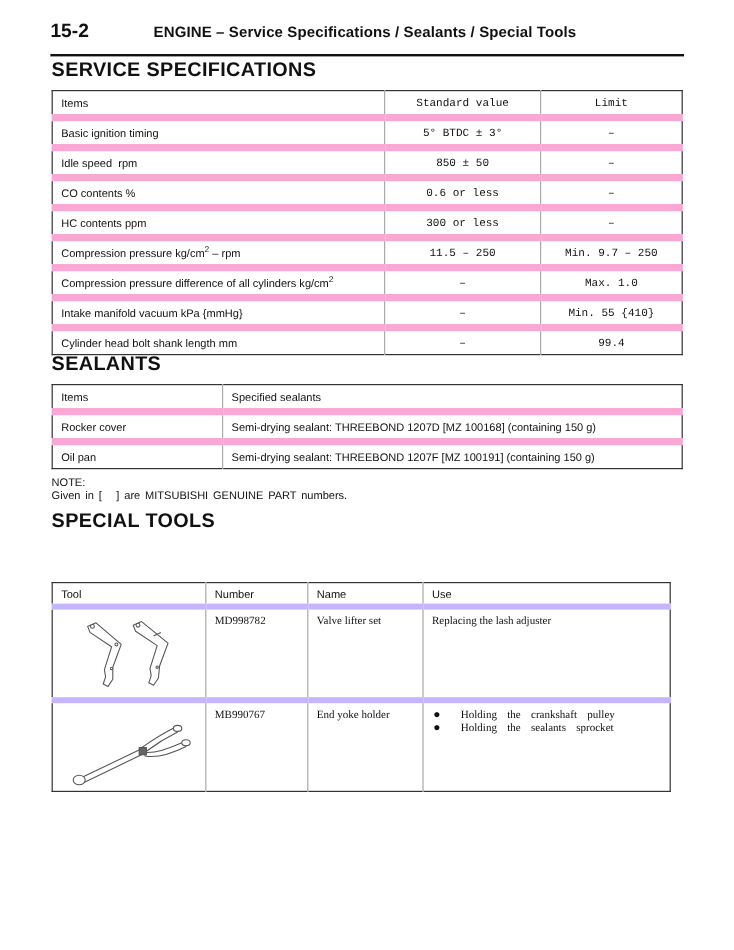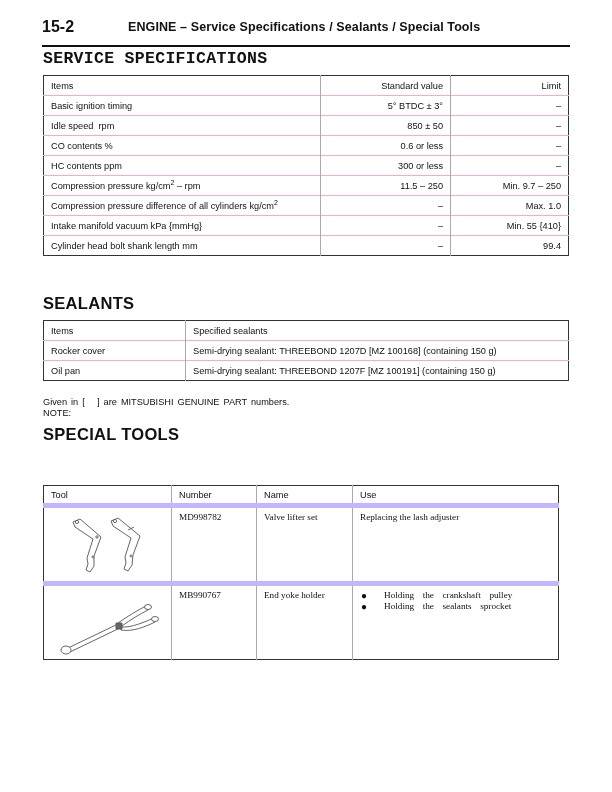--- a/index.html
+++ b/index.html
@@ -5,43 +5,43 @@
   html, body { margin:0; padding:0; background:#ffffff; }
   body { width:612px; height:792px; position:relative; overflow:hidden;
          font-family:"Liberation Sans", sans-serif; color:#111; }
   .abs { position:absolute; }
   .page-num { left:42px; top:18px; font-size:16px; font-weight:bold; }
   .page-head { left:128px; top:20px; font-size:12.5px; font-weight:bold; letter-spacing:0.1px; }
   .rule { left:42px; top:45px; width:528px; height:2px; background:#111; }
   .h1 { font-size:16.5px; font-weight:bold; letter-spacing:0.3px; }
   table { border-collapse:collapse; font-size:9.2px; }
   table.outer { border:1.3px solid #333; }
-  td, th { font-weight:normal; padding:0 7px; border-left:1px solid #aaa; border-top:1px solid #f9a8d4; vertical-align:middle; text-align:left; }
+  td, th { font-weight:normal; padding:0 7px; border-left:1px solid #aaa; border-top:6px solid #f9a8d4; vertical-align:middle; text-align:left; }
   tr:first-child td, tr:first-child th { border-top:none; }
   td:first-child, th:first-child { border-left:none; }
-  .c { text-align:right; }
+  .c { text-align:center;font-family:Liberation Mono, monospace; }
   .spec td, .spec th { height:19px; }
   .seal td, .seal th { height:19px; }
   .tools th { height:17px; border-bottom:1px solid #aaa; }
   .tools td { vertical-align:top; padding-top:4px; border-top:5px solid #c4b5fd;font-family:Liberation Serif, serif; }
   sup { font-size:7px; vertical-align:4px; line-height:0; }
   .note { left:43px; top:397px; font-size:9.2px; line-height:11px; }
   ul.uses { margin:0; padding:0; list-style:none; }
   ul.uses li { position:relative; padding-left:24px; line-height:11px; word-spacing:2px; }
   ul.uses li .bullet { position:absolute; left:1px; top:0; font-size:10px; }
   svg { display:block; }
 </style>
 </head>
 <body>
 
 <div class="abs page-num">15-2</div>
 <div class="abs page-head">ENGINE – Service Specifications / Sealants / Special Tools</div>
 <div class="abs rule"></div>
 
-<div class="abs h1" style="left:43px; top:49px;font-family:Liberation Mono, monospace;">SERVICE  SPECIFICATIONS</div>
+<div class="abs h1" style="left:43px; top:49px;">SERVICE  SPECIFICATIONS</div>
 
 <table class="abs outer spec" style="left:43px; top:75px; width:526px;">
   <tbody>
       <tr>
     <th style="width:262px;">Items</th>
     <th class="c" style="width:115px;">Standard value</th>
     <th class="c">Limit</th>
   </tr>
   <tr>
     <td><span>Basic ignition timing</span></td>
@@ -99,22 +99,22 @@
     <td>Semi-drying sealant: THREEBOND 1207D [MZ 100168] (containing 150 g)</td>
   </tr>
   <tr>
     <td>Oil pan</td>
     <td>Semi-drying sealant: THREEBOND 1207F [MZ 100191] (containing 150 g)</td>
   </tr>
 </tbody>
   </table>
 
 <div class="abs note">
+  <div>NOTE:</div>
   <div style="white-space:pre; word-spacing:1.5px;">Given in [   ] are MITSUBISHI GENUINE PART numbers.</div>
-  <div>NOTE:</div>
 </div>
 
 <div class="abs h1" style="left:43px; top:425px;">SPECIAL  TOOLS</div>
 
 <table class="abs outer tools" style="left:43px; top:451px; width:516px;margin-top:34px;">
   <tbody>
       <tr>
     <th style="width:113px;">Tool</th>
     <th style="width:70px;">Number</th>
     <th style="width:81px;">Name</th>

